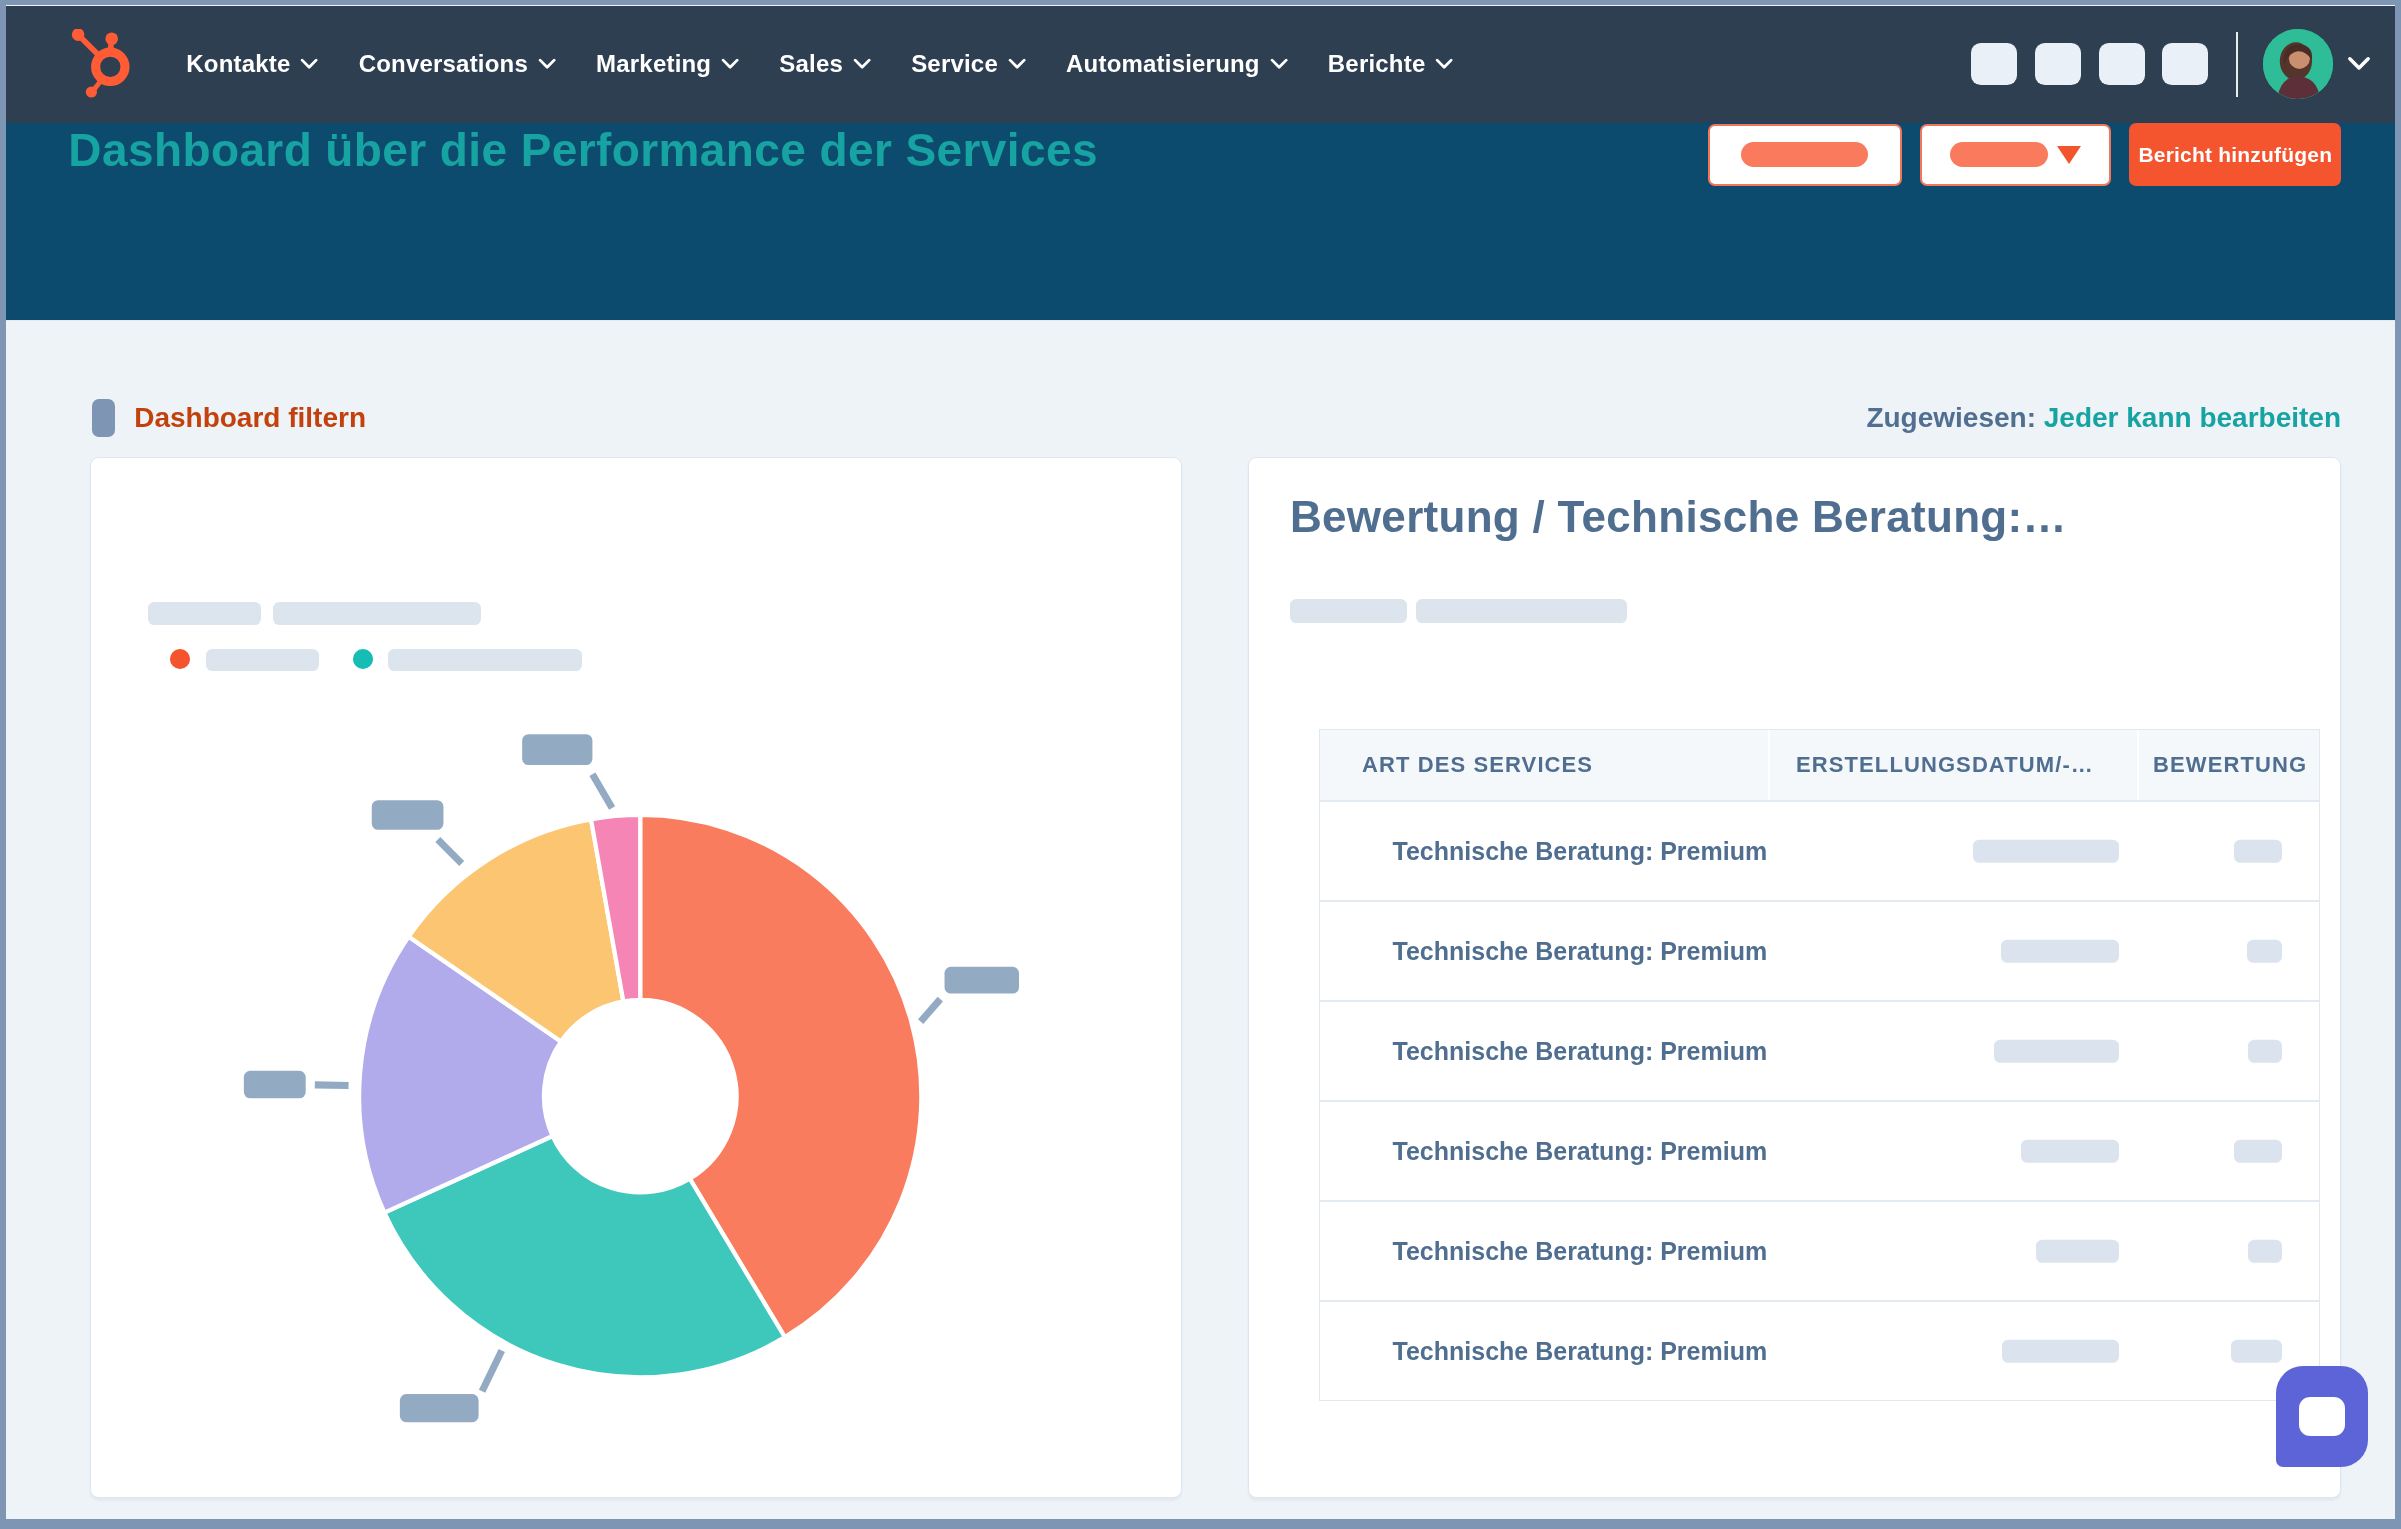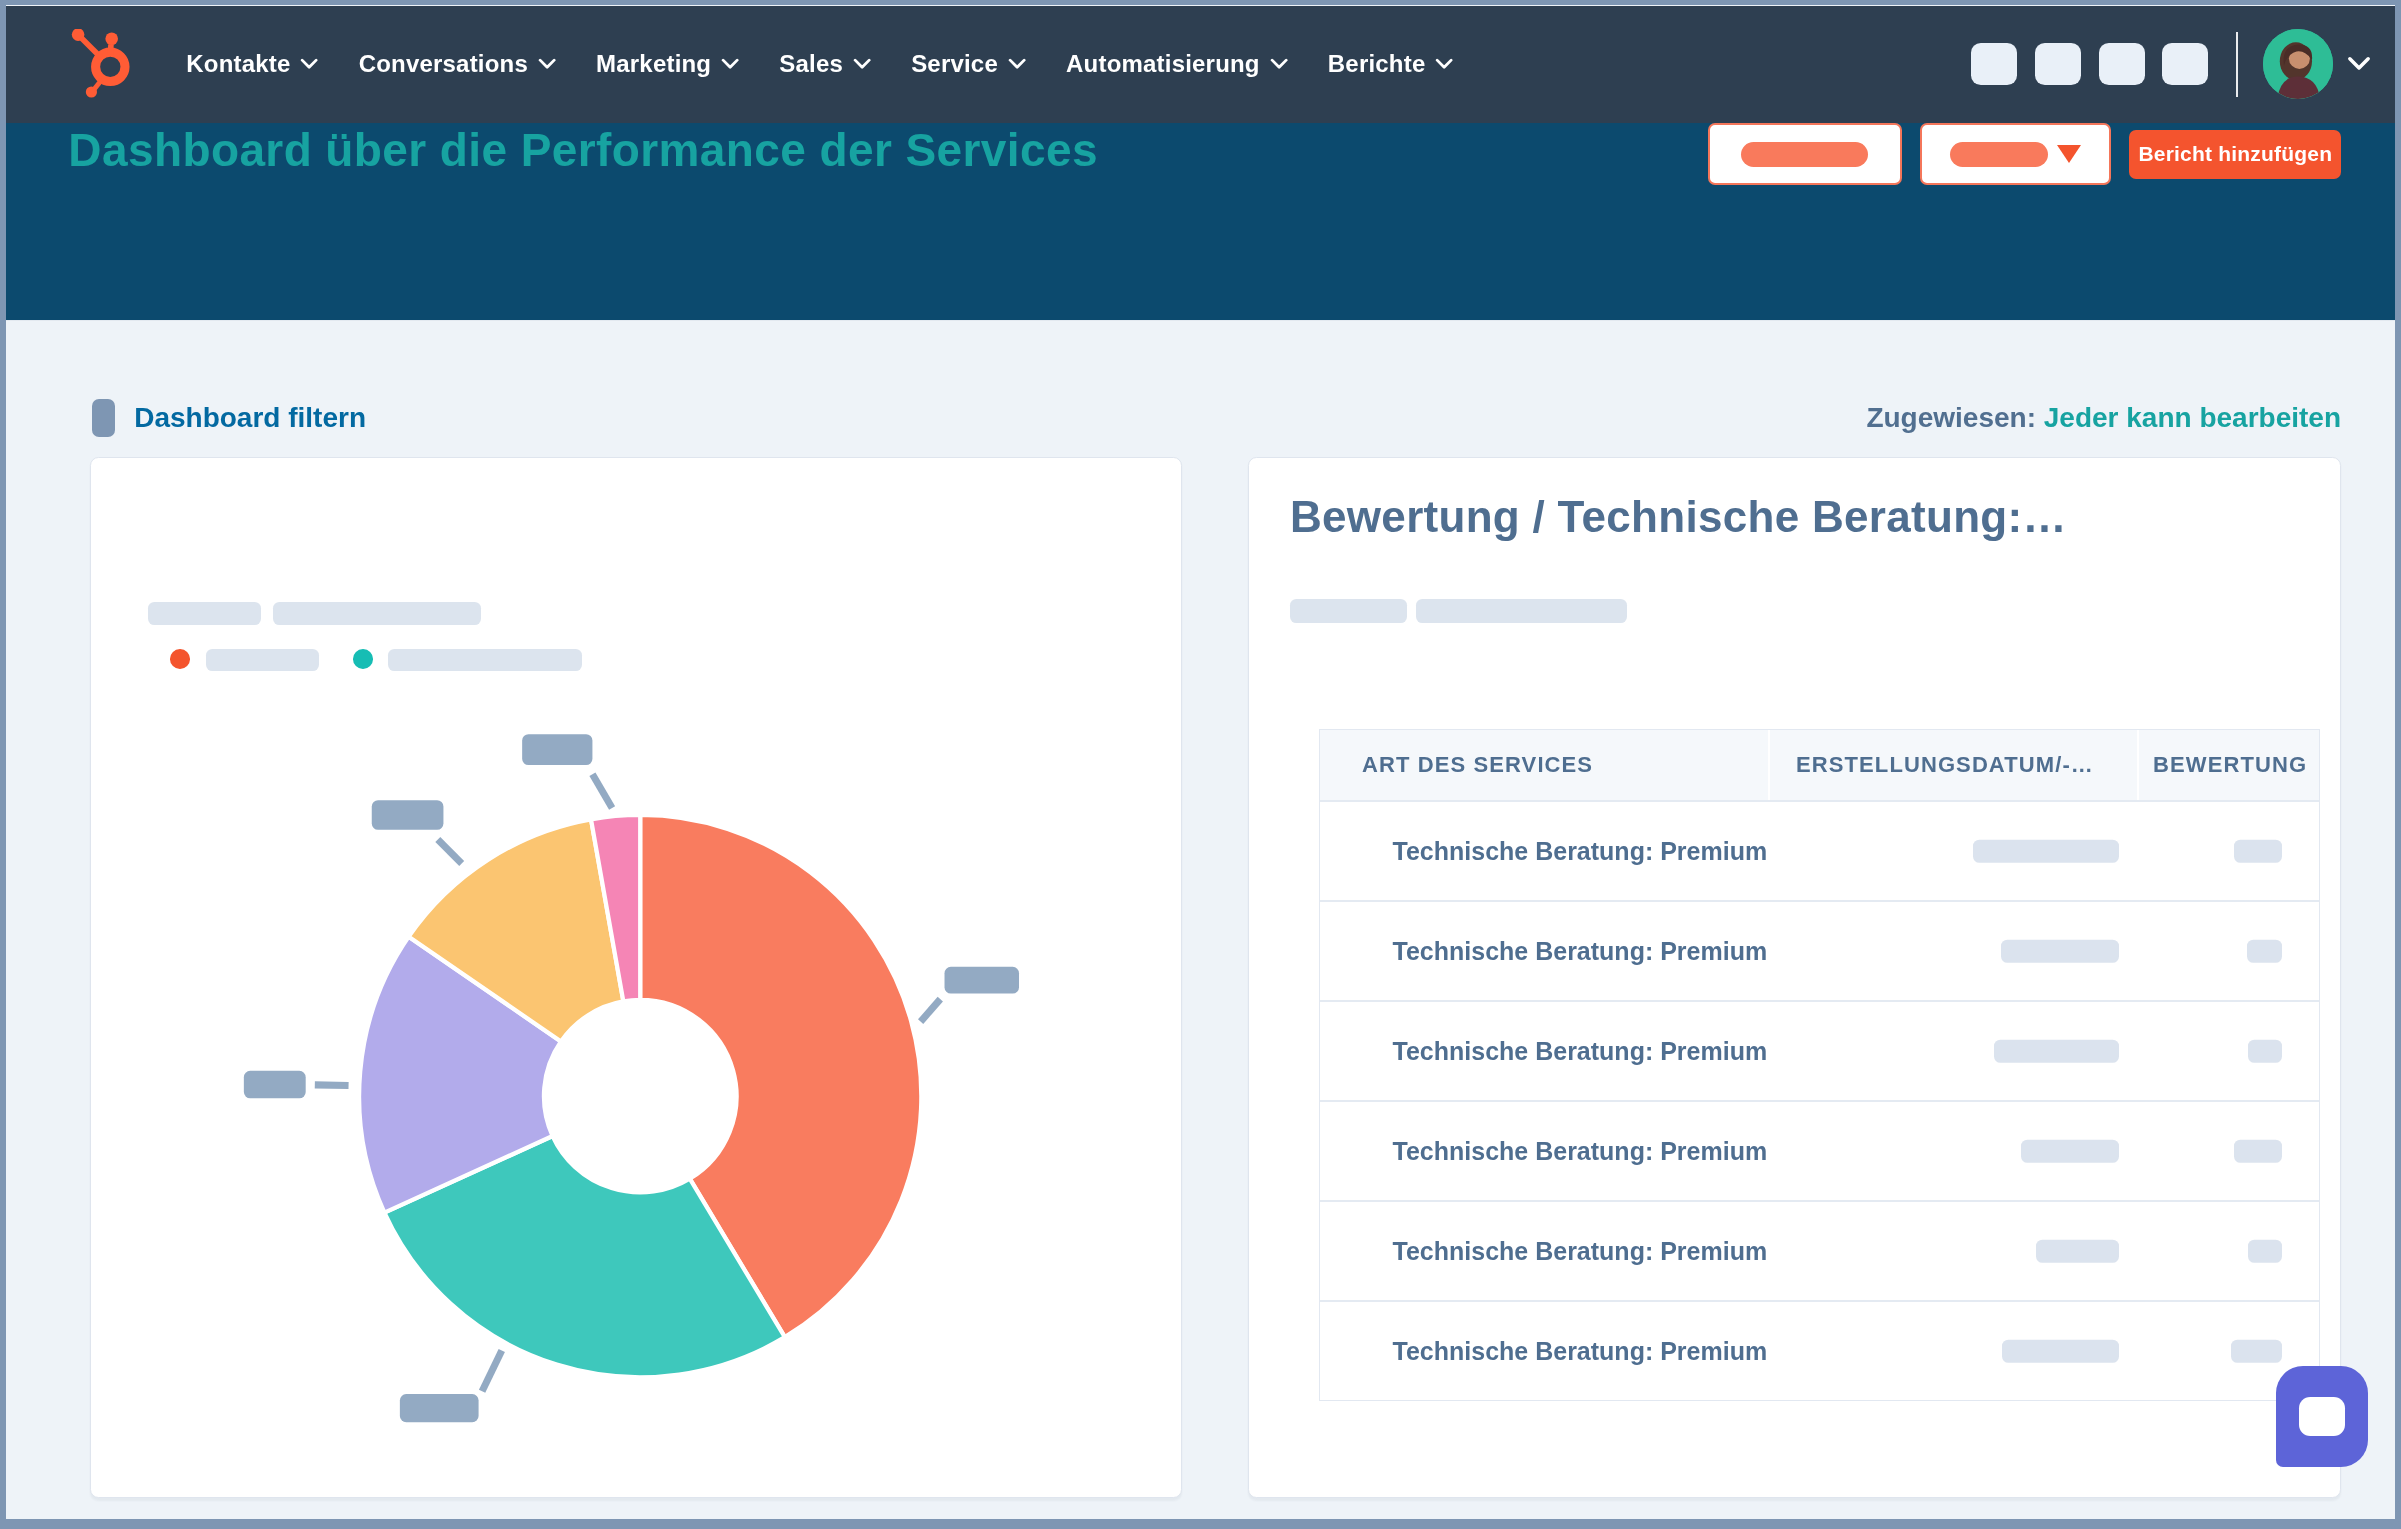--- a/index.html
+++ b/index.html
@@ -26,26 +26,26 @@
 
   
   .pageheader{position:absolute;left:6.3px;top:123px;width:2389px;height:197px;background:#0c4a6e;border-bottom:1.4px solid #e3e9f0;display:flex;align-items:flex-start;z-index:4;}
   .page-title{margin-left:62px;font-size:46px;font-weight:700;color:#17a3a1;letter-spacing:0.4px;}
   .header-buttons{margin-left:auto;margin-right:54px;display:flex;align-items:center;gap:18.3px;}
   .btn-outline{width:194px;height:62px;border:2.1px solid #f4765a;border-radius:7px;background:#fff;display:flex;align-items:center;justify-content:center;cursor:pointer;box-sizing:border-box;}
   .btn-outline .rpill{width:127px;height:25px;border-radius:12.7px;background:#f97a5c;}
   .btn-outline.dd{width:191px;}
   .btn-outline.dd .rpill{width:98px;}
   .dd-tri{width:0;height:0;border-left:12px solid transparent;border-right:12px solid transparent;border-top:18.3px solid #f4542d;margin-left:8.4px;}
-  .btn-solid{width:212px;height:49px;border-radius:7px;background:#f4542e;color:#ffffff;font-size:21px;font-weight:600;display:flex;align-items:center;justify-content:center;cursor:pointer;letter-spacing:0.2px;}
+  .btn-solid{width:212px;height:63px;border-radius:7px;background:#f4542e;color:#ffffff;font-size:21px;font-weight:600;display:flex;align-items:center;justify-content:center;cursor:pointer;letter-spacing:0.2px;}
 
   
   .filterbar{position:absolute;left:92px;right:60px;top:390px;height:56px;display:flex;align-items:center;z-index:3;}
   .filter-chip{width:22.5px;height:38px;border-radius:7px;background:#7e96b3;}
-  .filter-label{margin-left:19.7px;font-size:28px;font-weight:700;color:#0369a1;cursor:pointer;}
+  .filter-label{margin-left:19.7px;font-size:28px;font-weight:700;color:#c2410c;cursor:pointer;}
   .assigned{margin-left:auto;font-size:28px;font-weight:700;}
   .assigned .pre{color:#516f90;}
   .assigned .val{color:#17a3a1;cursor:pointer;}
 
   
   .card{position:absolute;top:457px;height:1041px;background:#ffffff;border:1.4px solid #dfe5ee;border-radius:8.4px;box-sizing:border-box;box-shadow:0 2.1px 2.1px rgba(45,62,80,.05);z-index:2;}
   .card-left{left:90px;width:1092px;}
   .card-right{left:1248px;width:1093px;}
   .card-title{position:absolute;font-size:44px;font-weight:700;color:#4f6e90;letter-spacing:0.3px;white-space:nowrap;}
   .card-left .card-title{left:56px;top:34px;}

